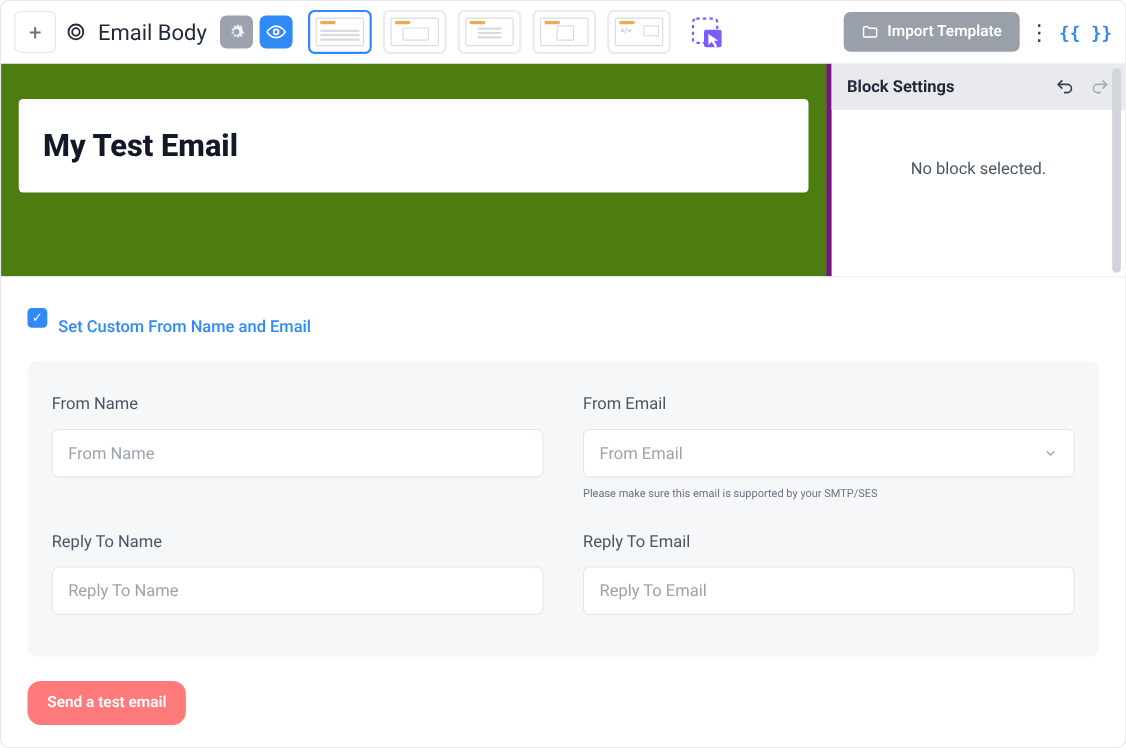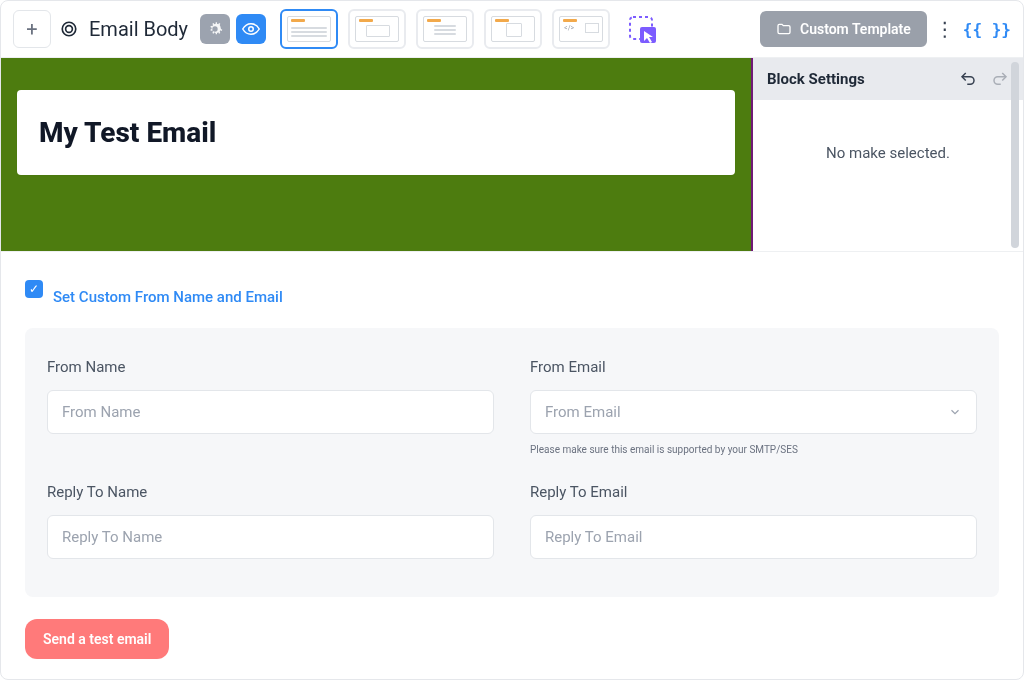--- a/index.html
+++ b/index.html
@@ -26,21 +26,21 @@
 .spacer { flex:1; }
 .import-btn { background:#9aa0aa; color:#fff; border:none; border-radius:6px; padding:10px 16px; font-size:14px; font-weight:600; display:flex; align-items:center; gap:8px; cursor:pointer; }
 .dots { width:20px; display:flex; align-items:center; justify-content:center; font-size:20px; color:#374151; cursor:pointer; }
 .braces { color:#2f8af5; font-weight:700; font-size:16px; cursor:pointer; font-family: monospace; }
 
 
 .editor-row { display:flex; height: 226px; border-bottom:1px solid #eef0f2; }
 .canvas { flex:1; background:#4d7c0f; padding: 32px 16px 16px 16px; overflow:hidden; position:relative; }
 .canvas-card { background:#fff; border-radius:4px; padding: 26px 22px; box-shadow: 0 1px 2px rgba(0,0,0,.04); }
 .canvas-title { font-weight:800; font-size:28px; color:#111827; }
-.side-panel { width:272px; background:#fff; border-left:2px solid #701a75; display:flex; flex-direction:column; }
+.side-panel { width:272px; background:#fff; border-left:5px solid #701a75; display:flex; flex-direction:column; }
 .panel-head { background:#e8eaee; padding:12px 14px; display:flex; align-items:center; justify-content:space-between; }
 .panel-head .title2 { font-weight:700; font-size:15px; color:#1f2937; }
 .panel-head .actions { display:flex; gap:14px; color:#4b5563; }
 .panel-body { flex:1; display:flex; align-items:flex-start; justify-content:center; padding:44px 20px; color:#4b5563; font-size:15px; }
 .outer-scroll { width:8px; background:#d1d5db; border-radius:4px; position:absolute; right:4px; top:4px; height:186px; }
 
 .editor-wrap { position:relative; }
 
 
 .form-area { padding: 20px 24px; }
@@ -139,21 +139,21 @@
     </div>
 
     <div class="spacer"></div>
 
     <button class="import-btn">
       <span>
         <svg width="16" height="16" viewBox="0 0 24 24" fill="none" stroke="#fff" stroke-width="2">
             <path d="M3 7a2 2 0 012-2h4l2 2h8a2 2 0 012 2v8a2 2 0 01-2 2H5a2 2 0 01-2-2V7z"></path>
           </svg>
       </span>
-      <span>Custom Template</span>
+      <span>Import Template</span>
     </button>
     <div class="dots">
       <span>⋮</span>
     </div>
     <div class="braces">{{ }}</div>
   </div>
 
   <div class="editor-row editor-wrap">
     <div class="canvas">
       <div class="canvas-card">
@@ -171,21 +171,21 @@
               </svg>
           </span>
           <span style="opacity:.35;">
             <svg width="18" height="18" viewBox="0 0 24 24" fill="none" stroke="#374151" stroke-width="2">
                 <path d="M15 14l5-5-5-5"></path>
                 <path d="M20 9H9a5 5 0 00-5 5v0a5 5 0 005 5h4"></path>
               </svg>
           </span>
         </div>
       </div>
-      <div class="panel-body">No make selected.</div>
+      <div class="panel-body">No block selected.</div>
     </div>
     <div class="outer-scroll"></div>
   </div>
 
   <div class="form-area">
     <div class="check-row">
       <div class="checkbox">
         <span>✓</span>
       </div>
       <span class="check-label">Set Custom From Name and Email</span>

